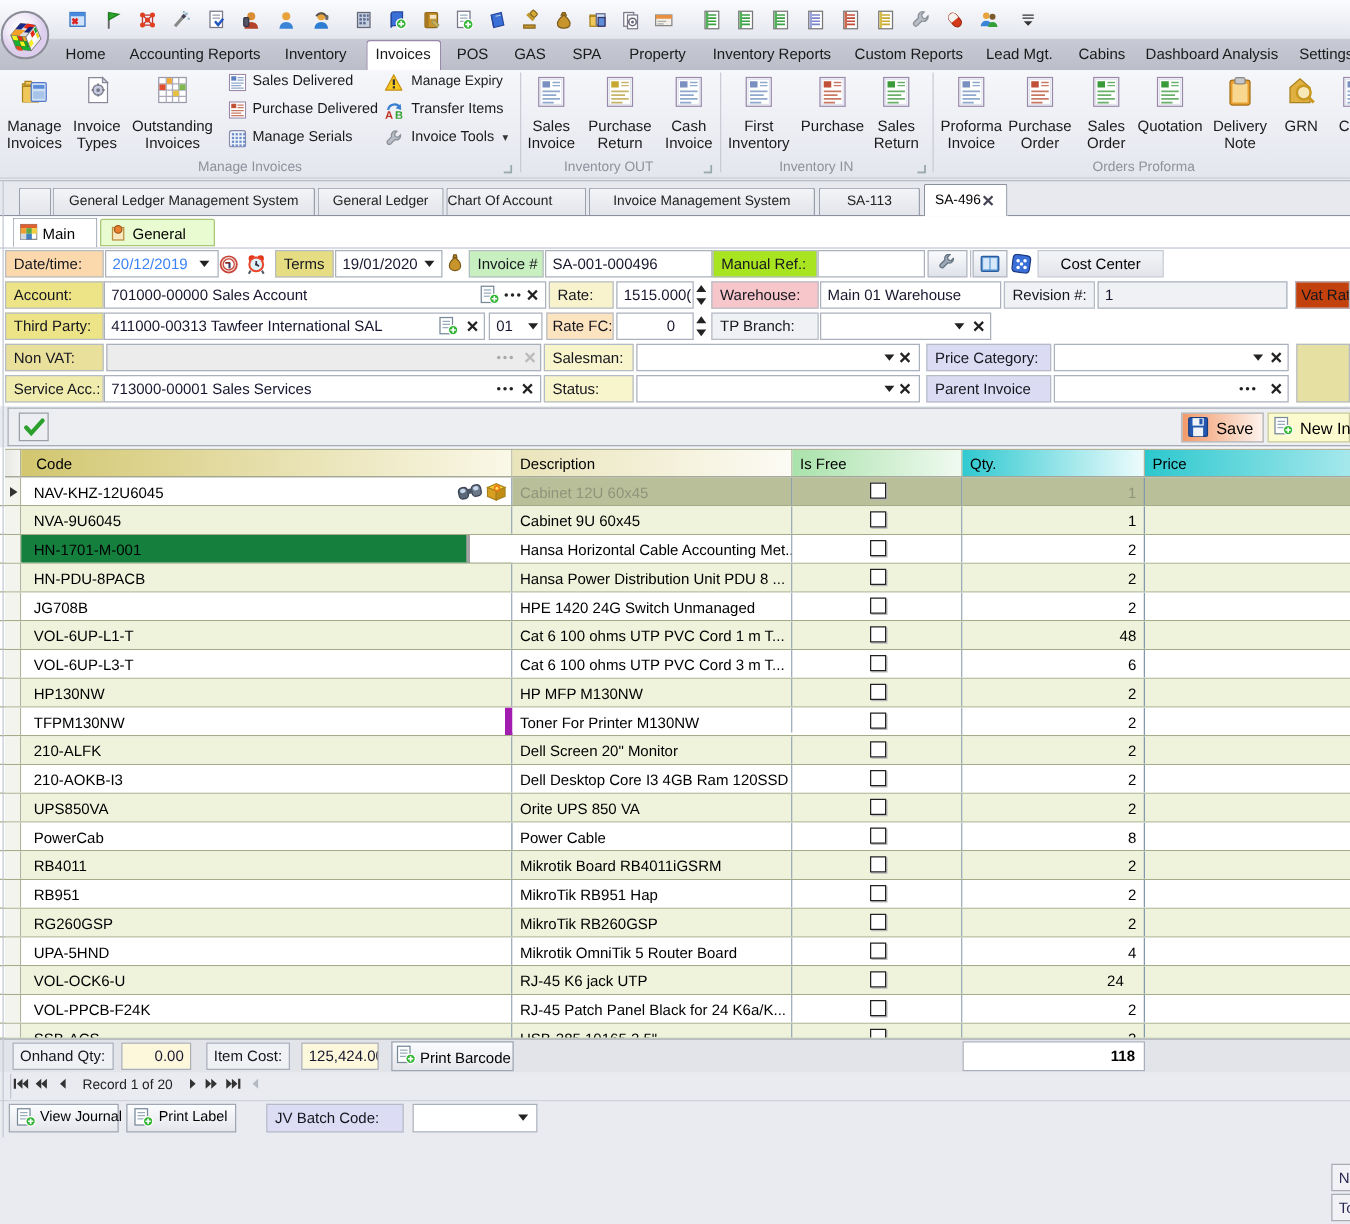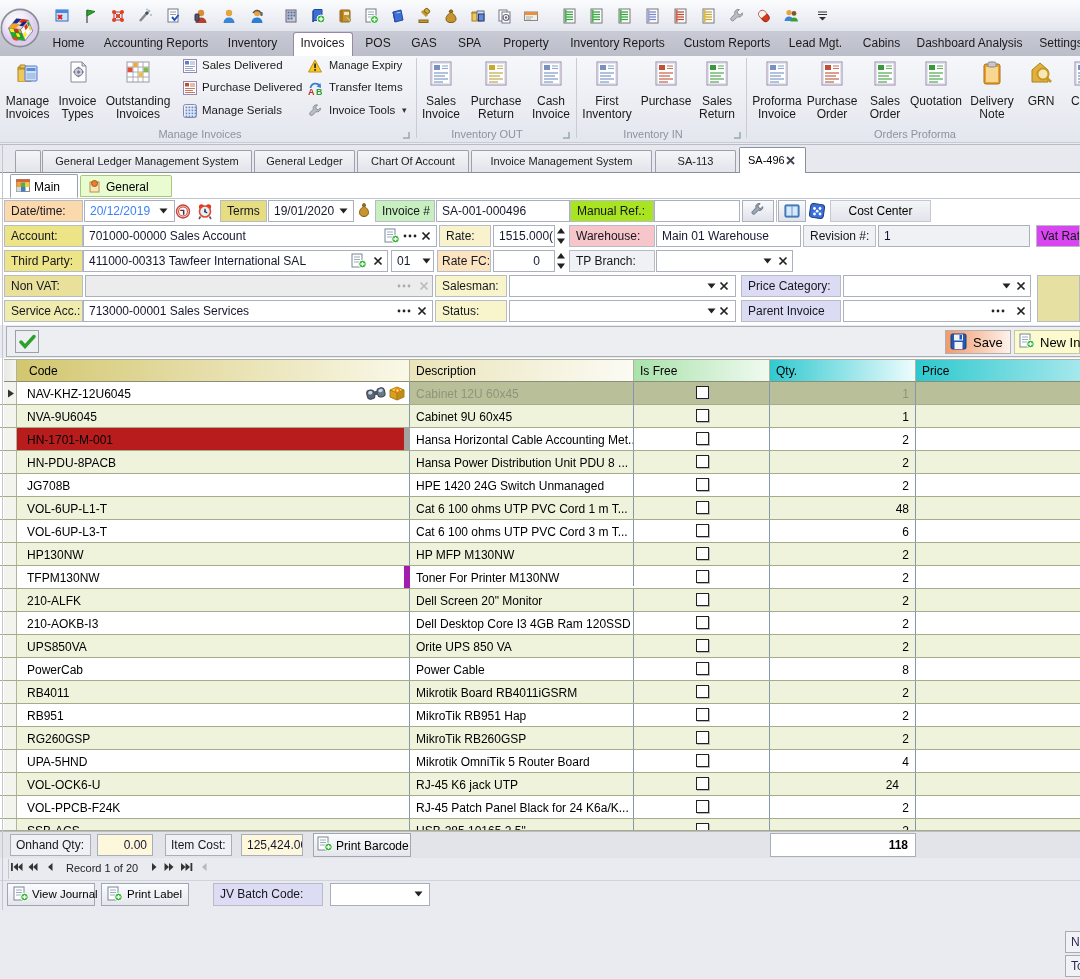--- a/index.html
+++ b/index.html
@@ -565,21 +565,21 @@
       <line x1="12" y1="5" x2="18" y2="5"></line>
       <line x1="12" y1="7.5" x2="18" y2="7.5"></line>
     </g>
   </svg>
 <div class="rtx" style="top:94px;left:1085px;transform:translateX(-50%)">Cash</div>
 <div class="rtx" style="top:107px;left:1085px;transform:translateX(-50%)">In</div>
 <div class="abs" style="left:0;top:144px;width:1080px;height:29px;background:#e7e9ef;border-top:1px solid #b8bcc6"></div>
 <div class="abs" style="left:15px;top:150px;width:26px;height:22px;background:linear-gradient(#f4f5f8,#e2e4ea);border:1px solid #9aa1ac;border-bottom:none;border-radius:2px 2px 0 0;text-align:center;line-height:21px;font-size:11px;color:#222;white-space:nowrap;overflow:hidden"></div>
 <div class="abs" style="left:42px;top:150px;width:210px;height:22px;background:linear-gradient(#f4f5f8,#e2e4ea);border:1px solid #9aa1ac;border-bottom:none;border-radius:2px 2px 0 0;text-align:center;line-height:21px;font-size:11px;color:#222;white-space:nowrap;overflow:hidden">General Ledger Management System</div>
 <div class="abs" style="left:254px;top:150px;width:101px;height:22px;background:linear-gradient(#f4f5f8,#e2e4ea);border:1px solid #9aa1ac;border-bottom:none;border-radius:2px 2px 0 0;text-align:center;line-height:21px;font-size:11px;color:#222;white-space:nowrap;overflow:hidden">General Ledger</div>
-<div class="abs" style="left:357px;top:150px;width:112px;height:22px;background:linear-gradient(#f4f5f8,#e2e4ea);border:1px solid #9aa1ac;border-bottom:none;border-radius:2px 2px 0 0;text-align:center;line-height:21px;font-size:11px;color:#222;white-space:nowrap;overflow:hidden">Chart Of Account</div>
+<div class="abs" style="left:357px;top:150px;width:112px;height:22px;background:linear-gradient(#f4f5f8,#e2e4ea);border:1px solid #9aa1ac;border-bottom:none;border-radius:2px 2px 0 0;text-align:left;line-height:21px;font-size:11px;color:#222;white-space:nowrap;overflow:hidden">Chart Of Account</div>
 <div class="abs" style="left:471px;top:150px;width:181px;height:22px;background:linear-gradient(#f4f5f8,#e2e4ea);border:1px solid #9aa1ac;border-bottom:none;border-radius:2px 2px 0 0;text-align:center;line-height:21px;font-size:11px;color:#222;white-space:nowrap;overflow:hidden">Invoice Management System</div>
 <div class="abs" style="left:655px;top:150px;width:81px;height:22px;background:linear-gradient(#f4f5f8,#e2e4ea);border:1px solid #9aa1ac;border-bottom:none;border-radius:2px 2px 0 0;text-align:center;line-height:21px;font-size:11px;color:#222;white-space:nowrap;overflow:hidden">SA-113</div>
 <div class="abs" style="left:739px;top:147px;width:67px;height:26px;background:#fff;border:1px solid #8a919c;border-bottom:none;border-radius:2px 2px 0 0;padding-left:8px;line-height:24px;font-size:11px;color:#000">SA-496</div>
 <svg class="abs" style="left:786px;top:156px" width="10" height="10">
     <path d="M1 1 L8 8 M8 1 L1 8" stroke="#445" stroke-width="1.8"></path>
   </svg>
 <div class="abs" style="left:0;top:172px;width:739px;height:1px;background:#8a919c"></div>
 <div class="abs" style="left:806px;top:172px;width:274px;height:1px;background:#8a919c"></div>
 <div class="abs" style="left:0;top:173px;width:1080px;height:25px;background:#fff"></div>
 <div class="abs" style="left:10px;top:174px;width:68px;height:24px;background:#fff;border:1px solid #98a0aa;border-bottom:1px solid #fff;border-radius:2px 2px 0 0"></div>
@@ -681,21 +681,21 @@
 <div class="lbl" style="left:439px;top:225px;width:52px;background:#f8f3cd;color:#16161e">Rate:</div>
 <div class="fld" style="left:493px;top:225px;width:62px;background:#fff;color:#16162e">1515.000(</div>
 <svg class="abs" style="left:555px;top:225px" width="12" height="22">
     <path d="M6 3 L10 8.5 L2 8.5 Z" fill="#222"></path>
     <path d="M2 13.5 L10 13.5 L6 19 Z" fill="#222"></path>
   </svg>
 <div class="lbl" style="left:569px;top:225px;width:86px;background:#f6c6cb;color:#16161e">Warehouse:</div>
 <div class="fld" style="left:656px;top:225px;width:145px;background:#fff;color:#16162e">Main 01 Warehouse</div>
 <div class="lbl" style="left:803px;top:225px;width:73px;background:#f0f1f5;color:#16161e">Revision #:</div>
 <div class="fld" style="left:878px;top:225px;width:152px;background:#f0f1f5;color:#16162e">1</div>
-<div class="lbl" style="left:1036px;top:225px;width:44px;background:#d946ef;padding-left:4px">Vat Rat</div>
+<div class="lbl" style="left:1036px;top:225px;width:44px;background:#c2410c;padding-left:4px">Vat Rat</div>
 <div class="lbl" style="left:4px;top:250px;width:79px;background:#ede387;color:#16161e">Third Party:</div>
 <div class="fld" style="left:83px;top:250px;width:305px;background:#fff;color:#16162e">411000-00313 Tawfeer International SAL</div>
 <svg class="abs" style="left:351px;top:253px" width="16" height="16">
     <rect x="1" y="1" width="10" height="13" fill="#fff" stroke="#789"></rect>
     <line x1="3" y1="4" x2="9" y2="4" stroke="#9ab"></line>
     <line x1="3" y1="6.5" x2="9" y2="6.5" stroke="#9ab"></line>
     <line x1="3" y1="9" x2="9" y2="9" stroke="#9ab"></line>
     <circle cx="11.5" cy="11" r="3.8" fill="#35b535" stroke="#fff"></circle>
     <path d="M11.5 8.9 v4.2 M9.4 11 h4.2" stroke="#fff" stroke-width="1.3"></path>
   </svg>
@@ -844,21 +844,21 @@
     <div style="position:absolute;left:4px;top:0;width:13px;height:23px;background:#f4f4ee;border-right:1px solid #b0b49a"></div>
     <div style="position:absolute;left:17px;top:0;width:393px;height:23px;background:#eff3dc;border-right:1px solid #8298ac;line-height:25px;padding-left:6px;font-size:12px;white-space:nowrap;overflow:hidden;padding-left:10px">NVA-9U6045</div>
     <div style="position:absolute;left:410px;top:0;width:224px;height:23px;background:#eff3dc;border-right:1px solid #8298ac;line-height:25px;padding-left:6px;font-size:12px;white-space:nowrap;overflow:hidden;color:#000">Cabinet 9U 60x45</div>
     <div style="position:absolute;left:634px;top:0;width:136px;height:23px;background:#eff3dc;border-right:1px solid #8298ac;line-height:25px;padding-left:6px;font-size:12px;white-space:nowrap;overflow:hidden"></div>
     <div style="position:absolute;left:696px;top:4px;width:13px;height:13px;background:#fff;border:1px solid #222;box-shadow:1px 1px 0 #b8b8b8"></div>
     <div style="position:absolute;left:770px;top:0;width:146px;height:23px;background:#eff3dc;border-right:1px solid #8298ac;line-height:25px;padding-left:6px;font-size:12px;white-space:nowrap;overflow:hidden;text-align:right;padding-right:6px;color:#000">1</div>
     <div style="position:absolute;left:916px;top:0;width:165px;height:23px;background:#eff3dc;border-right:1px solid #8298ac;line-height:25px;padding-left:6px;font-size:12px;white-space:nowrap;overflow:hidden"></div>
   </div>
 <div class="abs" style="left:0;top:428px;width:1080px;height:23px;border-bottom:1px solid #a4ad88;overflow:hidden">
     <div style="position:absolute;left:4px;top:0;width:13px;height:23px;background:#f4f4ee;border-right:1px solid #b0b49a"></div>
-    <div style="position:absolute;left:17px;top:0;width:393px;height:23px;background:#b91c1c;border-right:6px solid #a3a3a3;line-height:25px;padding-left:6px;font-size:12px;white-space:nowrap;overflow:hidden;padding-left:10px">HN-1701-M-001</div>
+    <div style="position:absolute;left:17px;top:0;width:359px;height:23px;background:#15803d;border-right:3px solid #a3a3a3;line-height:25px;padding-left:6px;font-size:12px;white-space:nowrap;overflow:hidden;padding-left:10px">HN-1701-M-001</div>
     <div style="position:absolute;left:410px;top:0;width:224px;height:23px;background:#ffffff;border-right:1px solid #8298ac;line-height:25px;padding-left:6px;font-size:12px;white-space:nowrap;overflow:hidden;color:#000">Hansa Horizontal Cable Accounting Met...</div>
     <div style="position:absolute;left:634px;top:0;width:136px;height:23px;background:#ffffff;border-right:1px solid #8298ac;line-height:25px;padding-left:6px;font-size:12px;white-space:nowrap;overflow:hidden"></div>
     <div style="position:absolute;left:696px;top:4px;width:13px;height:13px;background:#fff;border:1px solid #222;box-shadow:1px 1px 0 #b8b8b8"></div>
     <div style="position:absolute;left:770px;top:0;width:146px;height:23px;background:#ffffff;border-right:1px solid #8298ac;line-height:25px;padding-left:6px;font-size:12px;white-space:nowrap;overflow:hidden;text-align:right;padding-right:6px;color:#000">2</div>
     <div style="position:absolute;left:916px;top:0;width:165px;height:23px;background:#ffffff;border-right:1px solid #8298ac;line-height:25px;padding-left:6px;font-size:12px;white-space:nowrap;overflow:hidden"></div>
   </div>
 <div class="abs" style="left:0;top:451px;width:1080px;height:23px;border-bottom:1px solid #a4ad88;overflow:hidden">
     <div style="position:absolute;left:4px;top:0;width:13px;height:23px;background:#f4f4ee;border-right:1px solid #b0b49a"></div>
     <div style="position:absolute;left:17px;top:0;width:393px;height:23px;background:#eff3dc;border-right:1px solid #8298ac;line-height:25px;padding-left:6px;font-size:12px;white-space:nowrap;overflow:hidden;padding-left:10px">HN-PDU-8PACB</div>
     <div style="position:absolute;left:410px;top:0;width:224px;height:24px;background:#eff3dc;border-right:1px solid #8298ac;line-height:25px;padding-left:6px;font-size:12px;white-space:nowrap;overflow:hidden;color:#000">Hansa Power Distribution Unit PDU 8 ...</div>

